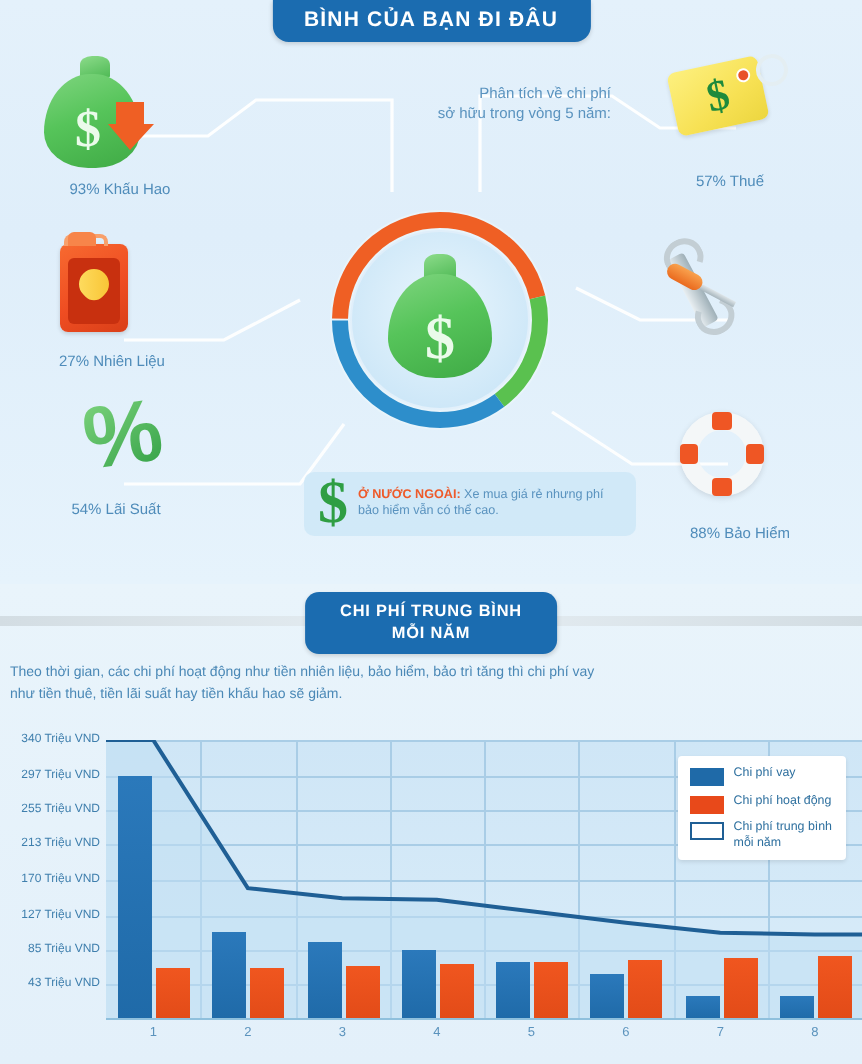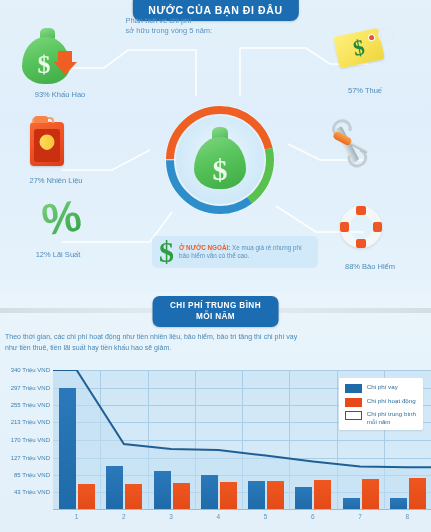--- a/index.html
+++ b/index.html
@@ -23,22 +23,22 @@
     position: absolute; left: 50%; transform: translateX(-50%); top: 0;
     background: #1b6cb0; color: #ffffff;
     border-radius: 0 0 8px 8px;
     padding: 4px 16px 5px 16px;
     font-size: 10.5px; font-weight: bold; letter-spacing: .6px;
     text-align: center; line-height: 12px;
     white-space: nowrap;
     box-shadow: 0 1px 2px rgba(0,0,0,.15);
   }
   .subtitle {
-    position: absolute; left: 50%; transform: translateX(-50%); top: 16px;
-    width: 180px; text-align: left;
+    position: absolute; left: 50%; transform: translateX(-50%); top: 42px;
+    width: 180px; text-align: right;
     font-size: 7.5px; line-height: 10px; color: #5a93bf;
   }
 
   
   #connectors { position: absolute; left:0; top:0; width:431px; height:292px; }
 
   
   .center-ring {
     position: absolute; left: 163px; top: 103px;
     width: 114px; height: 114px; border-radius: 50%;
@@ -254,21 +254,21 @@
     <g fill="none" stroke="#ffffff" stroke-width="1.6" opacity="0.95">
       <path d="M62,68 L104,68 L128,50 L196,50 L196,96"></path>
       <path d="M62,170 L112,170 L150,150"></path>
       <path d="M62,242 L150,242 L172,212"></path>
       <path d="M368,64 L330,64 L306,48 L240,48 L240,96"></path>
       <path d="M366,160 L320,160 L288,144"></path>
       <path d="M364,232 L316,232 L276,206"></path>
     </g>
   </svg>
 
-  <div class="title-pill">NƯỚC CỦA BẠN ĐI ĐÂU</div>
+  <div class="title-pill">BÌNH CỦA BẠN ĐI ĐÂU</div>
   <div class="subtitle" style="white-space:pre-line;">Phân tích về chi phí
 sở hữu trong vòng 5 năm:</div>
 
   <div class="center-ring">
     <svg class="ring-svg" width="114" height="114" viewBox="0 0 114 114">
       <circle cx="57" cy="57" r="50" fill="none" stroke="#e8f4fb" stroke-width="10"></circle>
       <circle cx="57" cy="57" r="50" fill="none" stroke="#ef5f24" stroke-width="8" stroke-dasharray="145 169" stroke-dashoffset="78" transform="rotate(-90 57 57)"></circle>
       <circle cx="57" cy="57" r="50" fill="none" stroke="#5ac14f" stroke-width="8" stroke-dasharray="58 256" stroke-dashoffset="-67" transform="rotate(-90 57 57)"></circle>
       <circle cx="57" cy="57" r="50" fill="none" stroke="#2d8ecb" stroke-width="8" stroke-dasharray="110 204" stroke-dashoffset="-125" transform="rotate(-90 57 57)"></circle>
     </svg>
@@ -298,21 +298,21 @@
       <div class="can-cap"></div>
       <div class="can-inner"></div>
       <div class="flame"></div>
     </div>
   </div>
   <div class="node-label" style="left:6px; top:176px; width:100px;">27% Nhiên Liệu</div>
 
   <div class="icon-box" style="left:42px; top:196px;">
     <div class="pct">%</div>
   </div>
-  <div class="node-label" style="left:8px; top:250px; width:100px;">12% Lãi Suất</div>
+  <div class="node-label" style="left:8px; top:250px; width:100px;">54% Lãi Suất</div>
 
   <div class="icon-box" style="left:336px; top:32px;">
     <div class="tag-shape">
       <div class="tag-dollar">$</div>
       <div class="tag-hole"></div>
     </div>
     <div class="tag-ring"></div>
   </div>
   <div class="node-label" style="left:330px; top:86px; width:70px;">57% Thuế</div>
 

